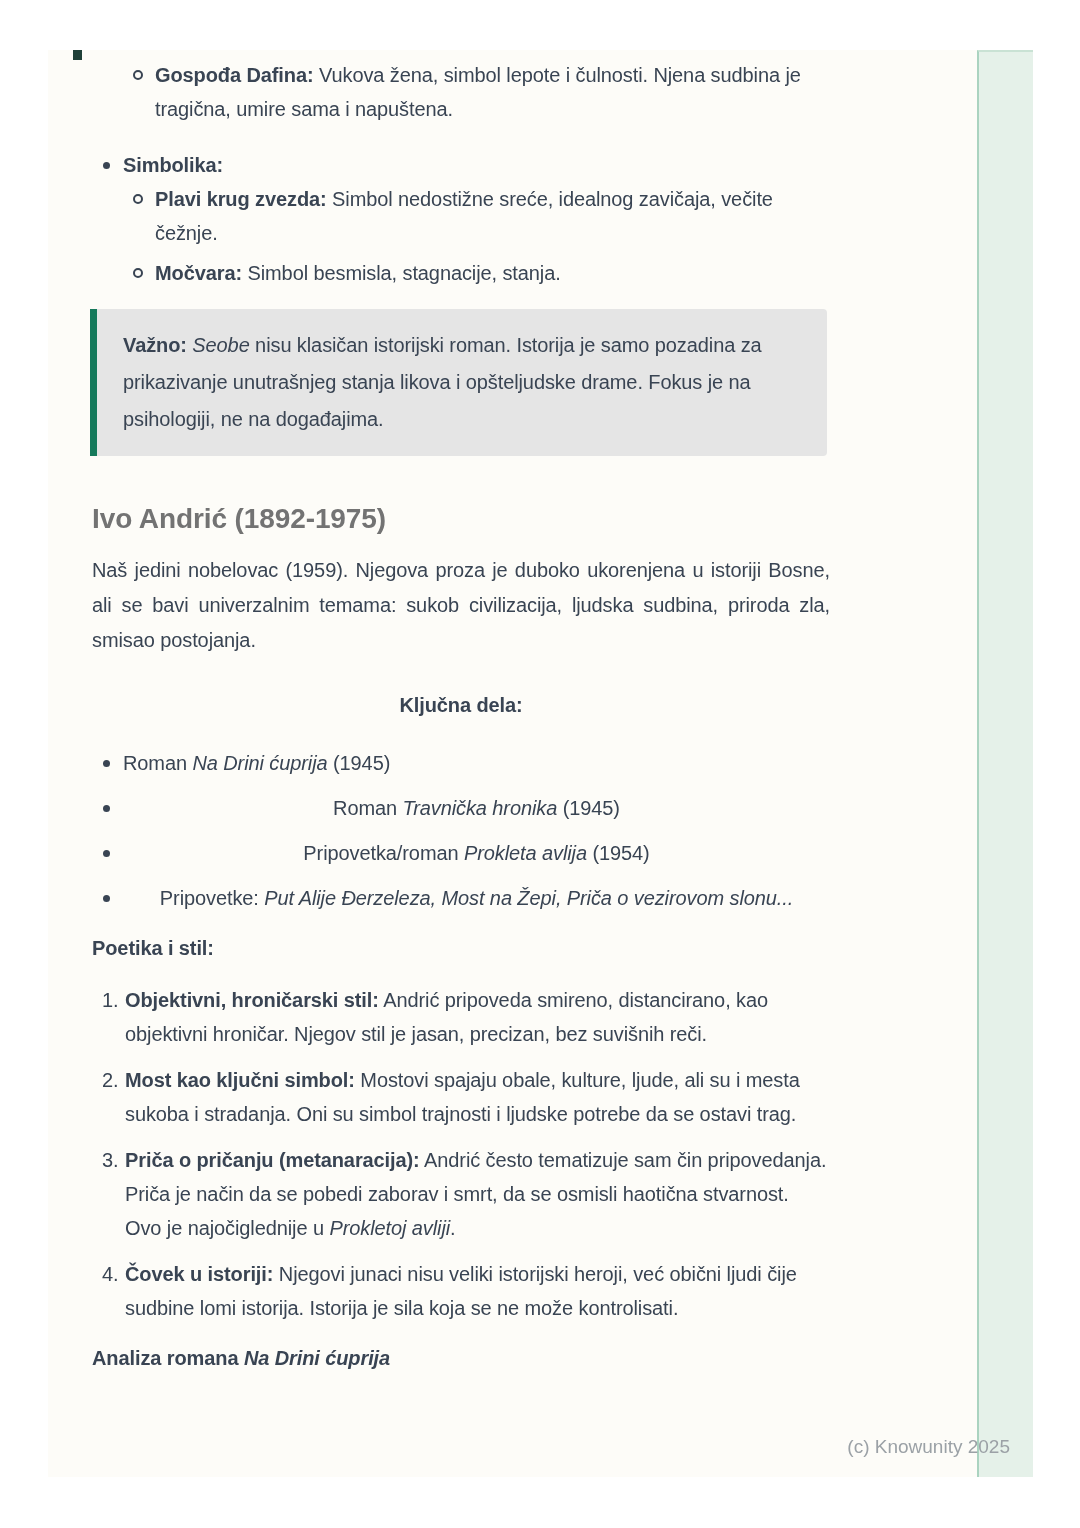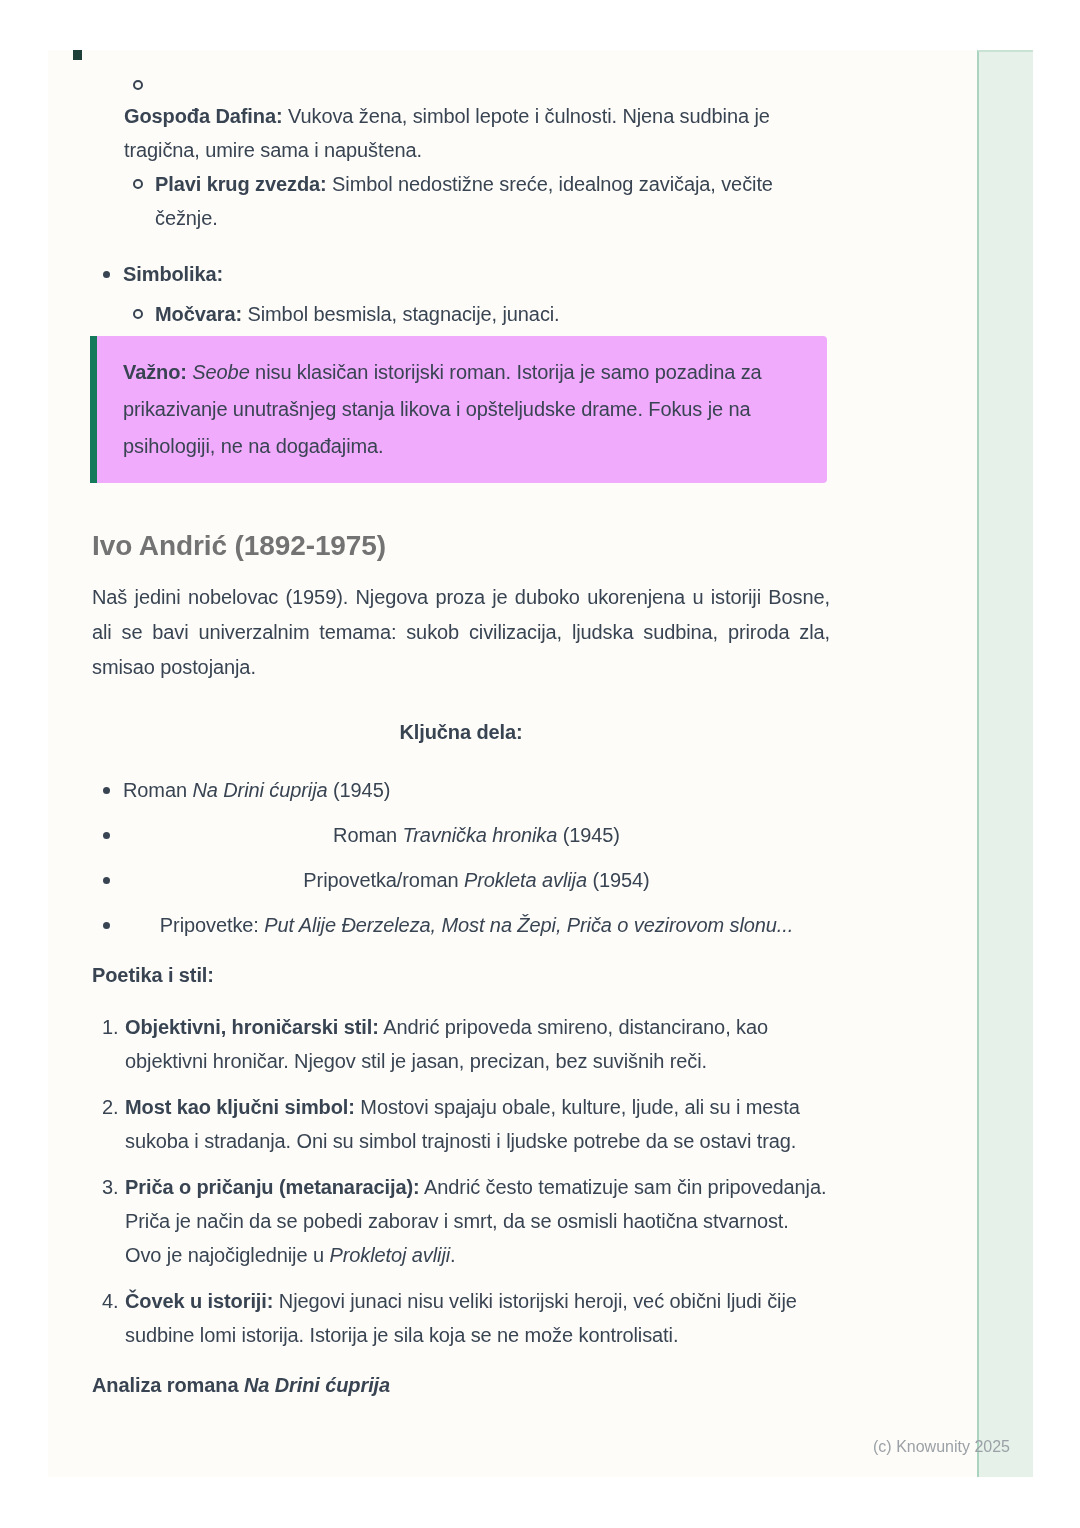--- a/index.html
+++ b/index.html
@@ -30,82 +30,82 @@
   .disc {
     position:absolute; left:11px; top:14px; width:7px; height:7px;
     border-radius:50%; background:#394453;
   }
   .ring {
     position:absolute; left:9px; top:12px; width:10px; height:10px;
     border-radius:50%; border:2px solid #394453; background:transparent;
   }
   .li .t { flex:1; }
   .sub { margin-left:32px; }
-  .mt5 { margin-top:18px;flex-direction:column; } .mt22 { margin-top:22px; } .mt0 { margin-top:0; }
+  .mt5 { margin-top:8px; } .mt22 { margin-top:22px; } .mt0 { margin-top:0; }
   .mt6 { margin-top:6px; } .mt11 { margin-top:11px;text-align:center; } .mt12 { margin-top:12px; }
   .mt16 { margin-top:16px; } .mt18 { margin-top:18px; } .mt24 { margin-top:24px; }
   .mt30 { margin-top:30px;text-align:center; }
   .callout {
-    margin-top:5px; margin-left:-2px; width:737px;
-    background:#f0abfc; border-left:7px solid #15795b;
+    margin-top:19px; margin-left:-2px; width:737px;
+    background:#e5e5e5; border-left:7px solid #15795b;
     border-radius:0 4px 4px 0;
     padding:18px 30px 18px 26px; line-height:37px;
   }
   h2.heading {
     margin-top:46px; font-size:28px; line-height:34px;
     color:#737373; font-weight:700;
   }
   p.intro { margin-top:17px; text-align:justify; line-height:35px; }
   .sec-title { font-weight:700; }
   .ol-li .num {
     flex:0 0 33px; padding-left:10px; position:relative;
   }
   .block { display:block; }
   .copyright {
     position:absolute; right:70px; top:1439px;
-    font-size:16px; line-height:16px; color:#9ba1a6;
+    font-size:19px; line-height:16px; color:#9ba1a6;
     letter-spacing:0;
   }
 </style>
 </head>
 <body>
 
 <div class="canvas">
   <div class="page">
     <div class="green-strip"></div>
     <div class="stub"></div>
 
     <div class="content">
 
       <div class="li sub mt5">
         <span class="m">
             <span class="ring"></span>
           </span>
         <span class="t"><b>Gospođa Dafina:</b><span> Vukova žena, simbol lepote i čulnosti. Njena sudbina je tragična, umire sama i napuštena.</span></span>
       </div>
 
+      <div class="li mt22">
+        <span class="m">
+            <span class="disc"></span>
+          </span>
+        <span class="t b">Simbolika:</span>
+      </div>
+
       <div class="li sub mt0">
         <span class="m">
             <span class="ring"></span>
           </span>
         <span class="t"><b>Plavi krug zvezda:</b><span> Simbol nedostižne sreće, idealnog zavičaja, večite čežnje.</span></span>
       </div>
 
-      <div class="li mt22">
-        <span class="m">
-            <span class="disc"></span>
-          </span>
-        <span class="t b">Simbolika:</span>
-      </div>
-
       <div class="li sub mt6">
         <span class="m">
             <span class="ring"></span>
           </span>
-        <span class="t"><b>Močvara:</b><span> Simbol besmisla, stagnacije, junaci.</span></span>
+        <span class="t"><b>Močvara:</b><span> Simbol besmisla, stagnacije, stanja.</span></span>
       </div>
 
       <div class="callout">
         <b>Važno:</b><i> Seobe</i><span> nisu klasičan istorijski roman. Istorija je samo pozadina za prikazivanje unutrašnjeg stanja likova i opšteljudske drame. Fokus je na psihologiji, ne na događajima.</span>
       </div>
 
       <h2 class="heading">Ivo Andrić (1892-1975)</h2>
 
       <p class="intro">Naš jedini nobelovac (1959). Njegova proza je duboko ukorenjena u istoriji Bosne, ali se bavi univerzalnim temama: sukob civilizacija, ljudska sudbina, priroda zla, smisao postojanja.</p>
 

